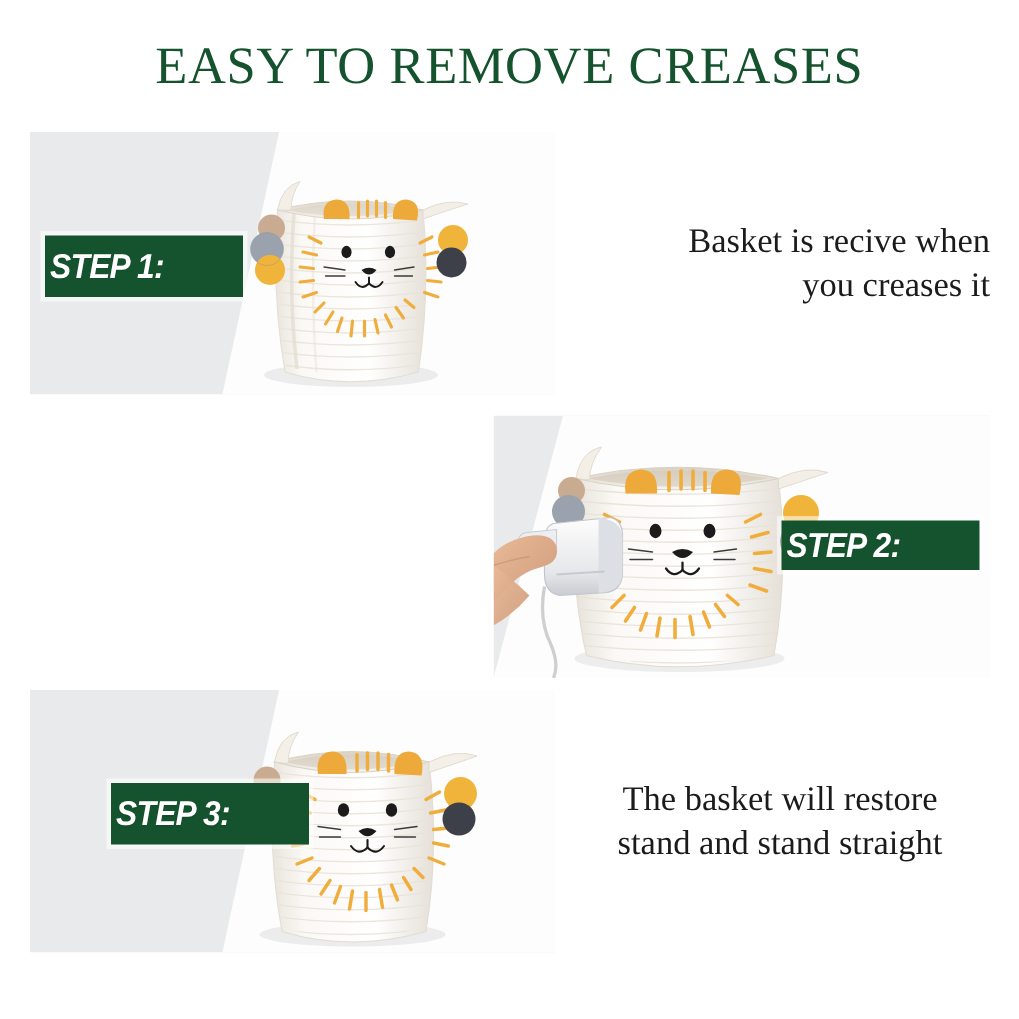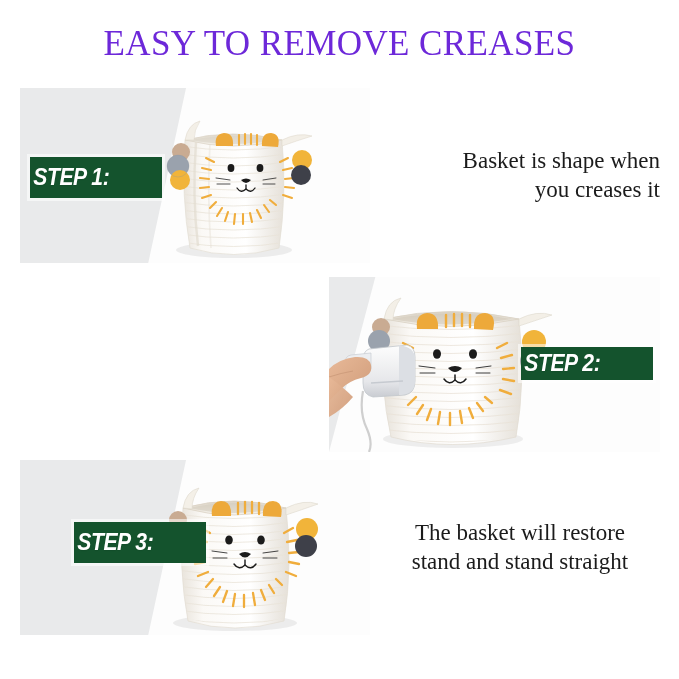--- a/index.html
+++ b/index.html
@@ -23,21 +23,21 @@
   
   .title {
     position: absolute;
     top: 24px;
     left: 0;
     width: 679px;
     text-align: center;
     font-family: "Liberation Serif", serif;
     font-size: 35px;
     letter-spacing: 0.4px;
-    color: #6d28d9;
+    color: #14532d;
     white-space: nowrap;
     font-weight: 400;
   }
 
   
   .panel {
     position: absolute;
     overflow: hidden;
   }
 
@@ -491,21 +491,21 @@
     <span class="step-label">STEP 1:</span>
   </div>
   <div class="step-banner" id="banner2">
     <span class="step-label">STEP 2:</span>
   </div>
   <div class="step-banner" id="banner3">
     <span class="step-label">STEP 3:</span>
   </div>
 
   <div class="caption" id="caption1">
-    <div>Basket is shape when</div>
+    <div>Basket is recive when</div>
     <div>you creases it</div>
   </div>
   <div class="caption" id="caption2">
   </div>
   <div class="caption" id="caption3">
     <div>The basket will restore</div>
     <div>stand and stand straight</div>
   </div>
 
 </div>

